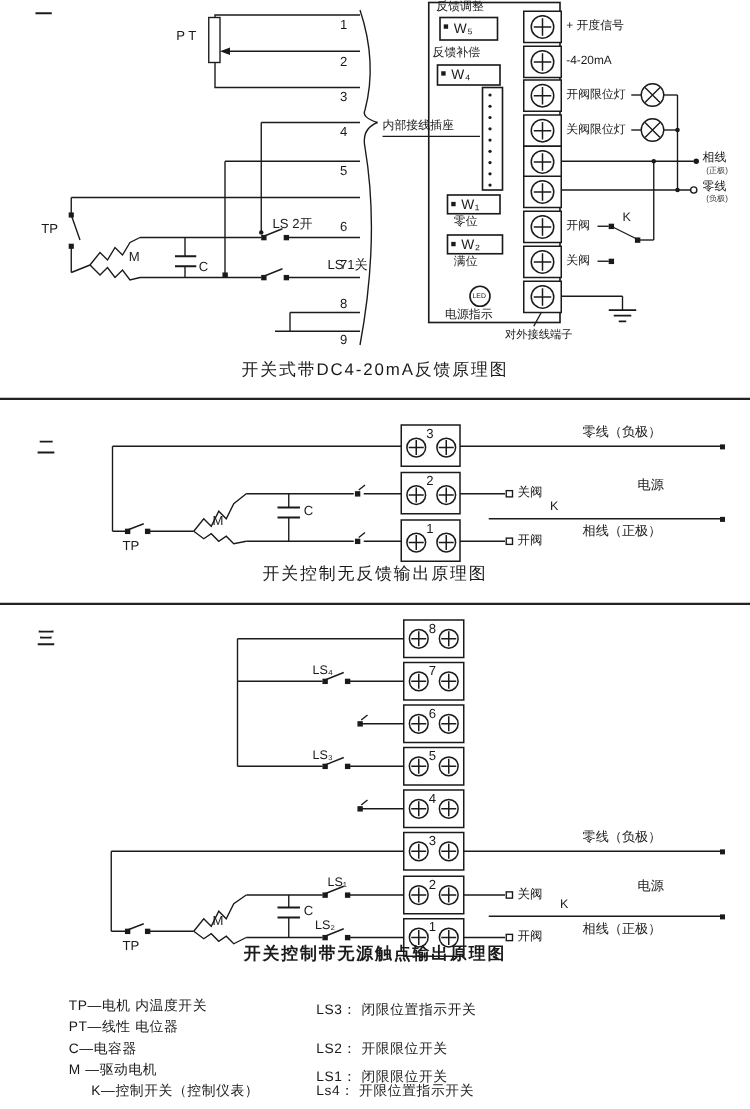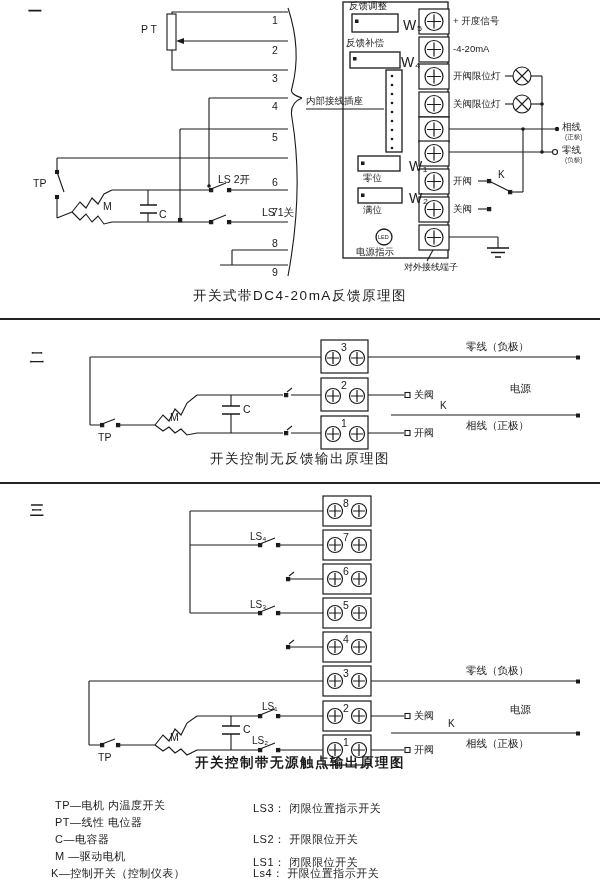--- a/index.html
+++ b/index.html
@@ -9,21 +9,21 @@
   .lbl{position:absolute;white-space:nowrap;font-size:10px;line-height:1.15;color:#1a1a1a;}
   .fs6{font-size:6.5px;color:#444;}
   .fs9{font-size:9px;}
   .fs95{font-size:9.5px;}
   .fs10{font-size:10px;}
   .fs105{font-size:10.5px;}
   .fs11{font-size:11px;letter-spacing:0.5px;}
   .num{font-size:10.5px;}
   .marker{font-size:14px;font-weight:bold;}
   .cap{left:0;width:600px;text-align:center;font-size:13.5px;letter-spacing:1.5px;font-weight:500;}
-  .pot{font-size:14px;letter-spacing:0.5px;margin-left:40px;}
+  .pot{font-size:11px;letter-spacing:0.5px;}
 </style>
 </head>
 <body>
 
 <div id="screen">
 
 <svg id="wiring" width="600" height="887" viewBox="0 0 600 887">
   <g stroke="#1a1a1a" stroke-width="1.1" fill="none">
 
     <g>
@@ -428,19 +428,19 @@
 <div class="lbl fs10" style="left:448px;top:718px;">K</div>
 <div class="lbl fs105" style="left:466px;top:664px;">零线（负极）</div>
 <div class="lbl fs105" style="left:510px;top:703px;">电源</div>
 <div class="lbl fs105" style="left:466px;top:737px;">相线（正极）</div>
 <div class="lbl cap" style="top:755px;font-weight:bold;">开关控制带无源触点输出原理图</div>
 
 <div class="lbl fs11" style="left:55px;top:799px;">TP—电机 内温度开关</div>
 <div class="lbl fs11" style="left:55px;top:816px;">PT—线性 电位器</div>
 <div class="lbl fs11" style="left:55px;top:833px;">C—电容器</div>
 <div class="lbl fs11" style="left:55px;top:850px;">M —驱动电机</div>
-<div class="lbl fs11" style="left:51px;top:867px;text-align:center;">K—控制开关（控制仪表）</div>
+<div class="lbl fs11" style="left:73px;top:867px;text-align:center;">K—控制开关（控制仪表）</div>
 <div class="lbl fs11" style="left:253px;top:816px;margin-top:40px;">LS1： 闭限限位开关</div>
 <div class="lbl fs11" style="left:253px;top:833px;">LS2： 开限限位开关</div>
 <div class="lbl fs11" style="left:253px;top:802px;">LS3： 闭限位置指示开关</div>
 <div class="lbl fs11" style="left:253px;top:867px;">Ls4： 开限位置指示开关</div>
 
 </div>
 
 </body></html>

